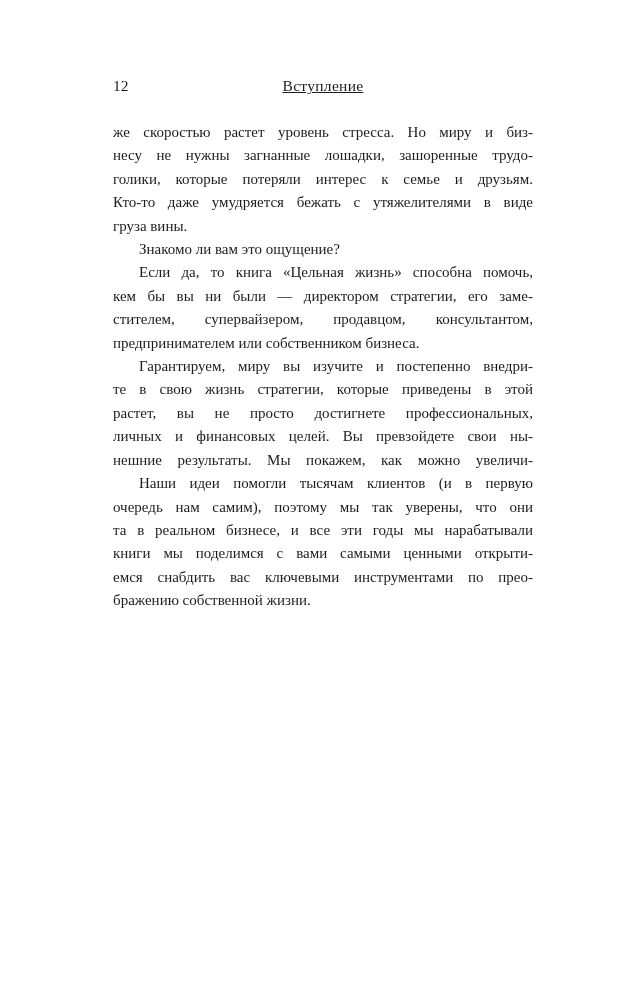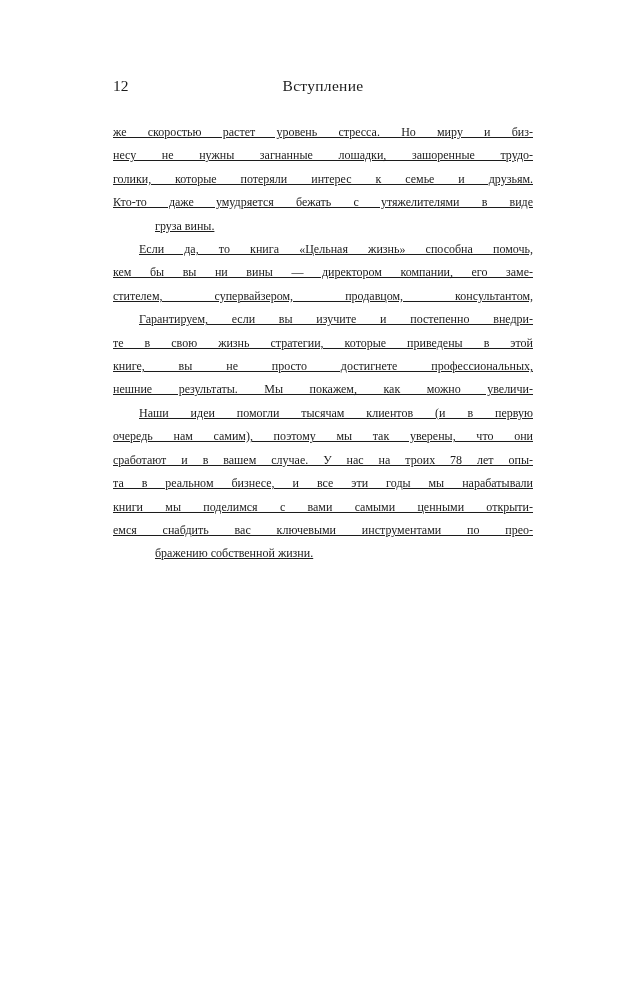--- a/index.html
+++ b/index.html
@@ -26,67 +26,68 @@
   }
   .page-number {
     position: absolute;
     left: 0;
     top: 0;
   }
   .header-title {
     display: block;
     text-align: center;
     letter-spacing: 0.3px;
+    text-decoration: underline;
   }
   .text-block {
     position: absolute;
     top: 121px;
     left: 113px;
     width: 420px;
-    font-size: 12px;
+    font-size: 15px;
     line-height: 23.4px;
-    text-decoration: underline;
   }
   .line {
     text-align: justify;
     text-align-last: justify;
     white-space: normal;
   }
   .line.last {
     text-align: left;
     text-align-last: left;
-    margin-left: 42px;
   }
   .line.indented {
     text-indent: 26px;
   }
 </style>
 </head>
 <body>
 
 <div class="page">
   <div class="running-header">
     <span class="page-number">12</span>
     <span class="header-title">Вступление</span>
   </div>
 
   <div class="text-block">
       <div class="line">же скоростью растет уровень стресса. Но миру и биз-</div>
       <div class="line">несу не нужны загнанные лошадки, зашоренные трудо-</div>
       <div class="line">голики, которые потеряли интерес к семье и друзьям.</div>
       <div class="line">Кто-то даже умудряется бежать с утяжелителями в виде</div>
       <div class="line last">груза вины.</div>
+      <div class="line last indented">Знакомо ли вам это ощущение?</div>
       <div class="line indented">Если да, то книга «Цельная жизнь» способна помочь,</div>
-      <div class="line">кем бы вы ни вины — директором компании, его заме-</div>
+      <div class="line">кем бы вы ни были — директором стратегии, его заме-</div>
       <div class="line">стителем, супервайзером, продавцом, консультантом,</div>
-      <div class="line indented">Гарантируем, если вы изучите и постепенно внедри-</div>
+      <div class="line last">предпринимателем или собственником бизнеса.</div>
+      <div class="line indented">Гарантируем, миру вы изучите и постепенно внедри-</div>
       <div class="line">те в свою жизнь стратегии, которые приведены в этой</div>
-      <div class="line">книге, вы не просто достигнете профессиональных,</div>
+      <div class="line">растет, вы не просто достигнете профессиональных,</div>
+      <div class="line">личных и финансовых целей. Вы превзойдете свои ны-</div>
       <div class="line">нешние результаты. Мы покажем, как можно увеличи-</div>
       <div class="line indented">Наши идеи помогли тысячам клиентов (и в первую</div>
       <div class="line">очередь нам самим), поэтому мы так уверены, что они</div>
-      <div class="line">сработают и в вашем случае. У нас на троих 78 лет опы-</div>
       <div class="line">та в реальном бизнесе, и все эти годы мы нарабатывали</div>
       <div class="line">книги мы поделимся с вами самыми ценными открыти-</div>
       <div class="line">емся снабдить вас ключевыми инструментами по прео-</div>
       <div class="line last">бражению собственной жизни.</div>
     </div>
 </div>
 
 </body></html>

